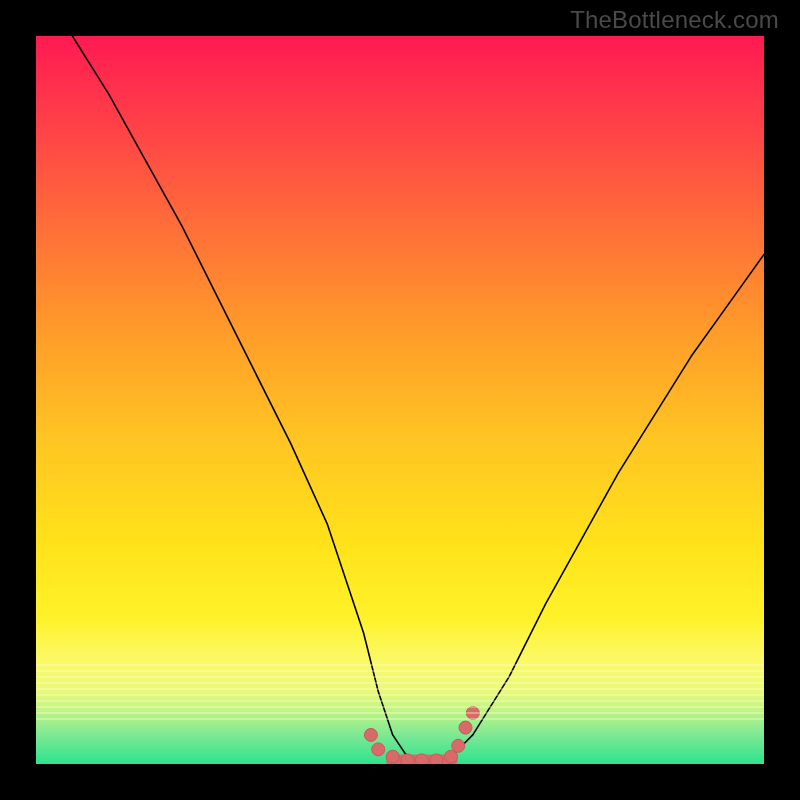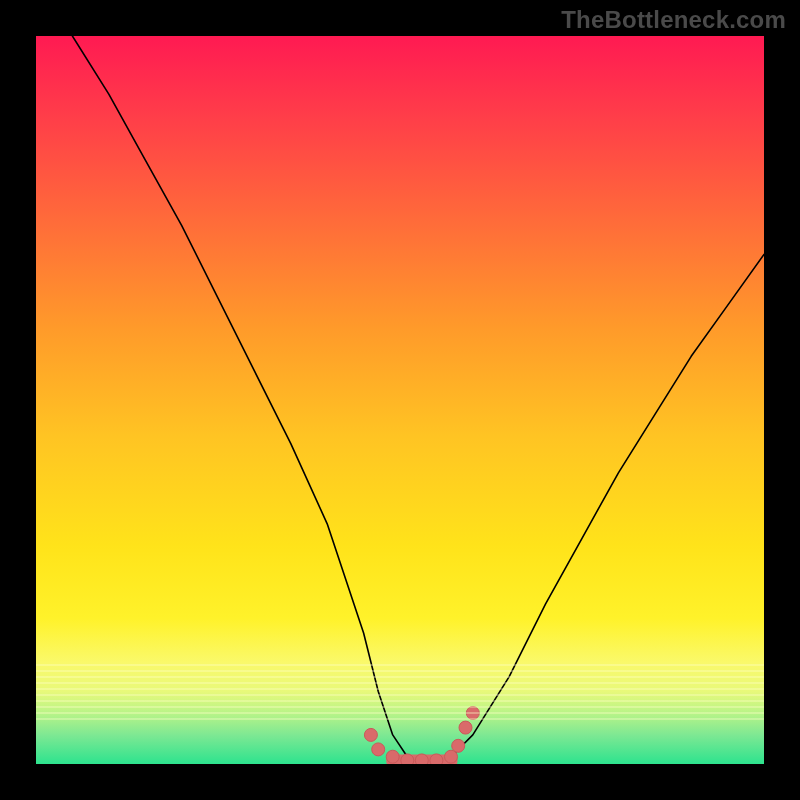--- a/index.html
+++ b/index.html
@@ -13,23 +13,23 @@
   }
   .outer-frame {
     position: absolute;
     top: 0; left: 0;
     width: 800px; height: 800px;
     background: #000;
   }
   .watermark {
     position: absolute;
     top: 6px;
-    right: 14px;
+    right: 21px;
     font-size: 24px;
-    font-weight: 700;
+    font-weight: 400;
     color: #4a4a4a;
     letter-spacing: 0.2px;
   }
   .plot-area {
     position: absolute;
     top: 36px;
     left: 36px;
     width: 728px;
     height: 728px;
     

